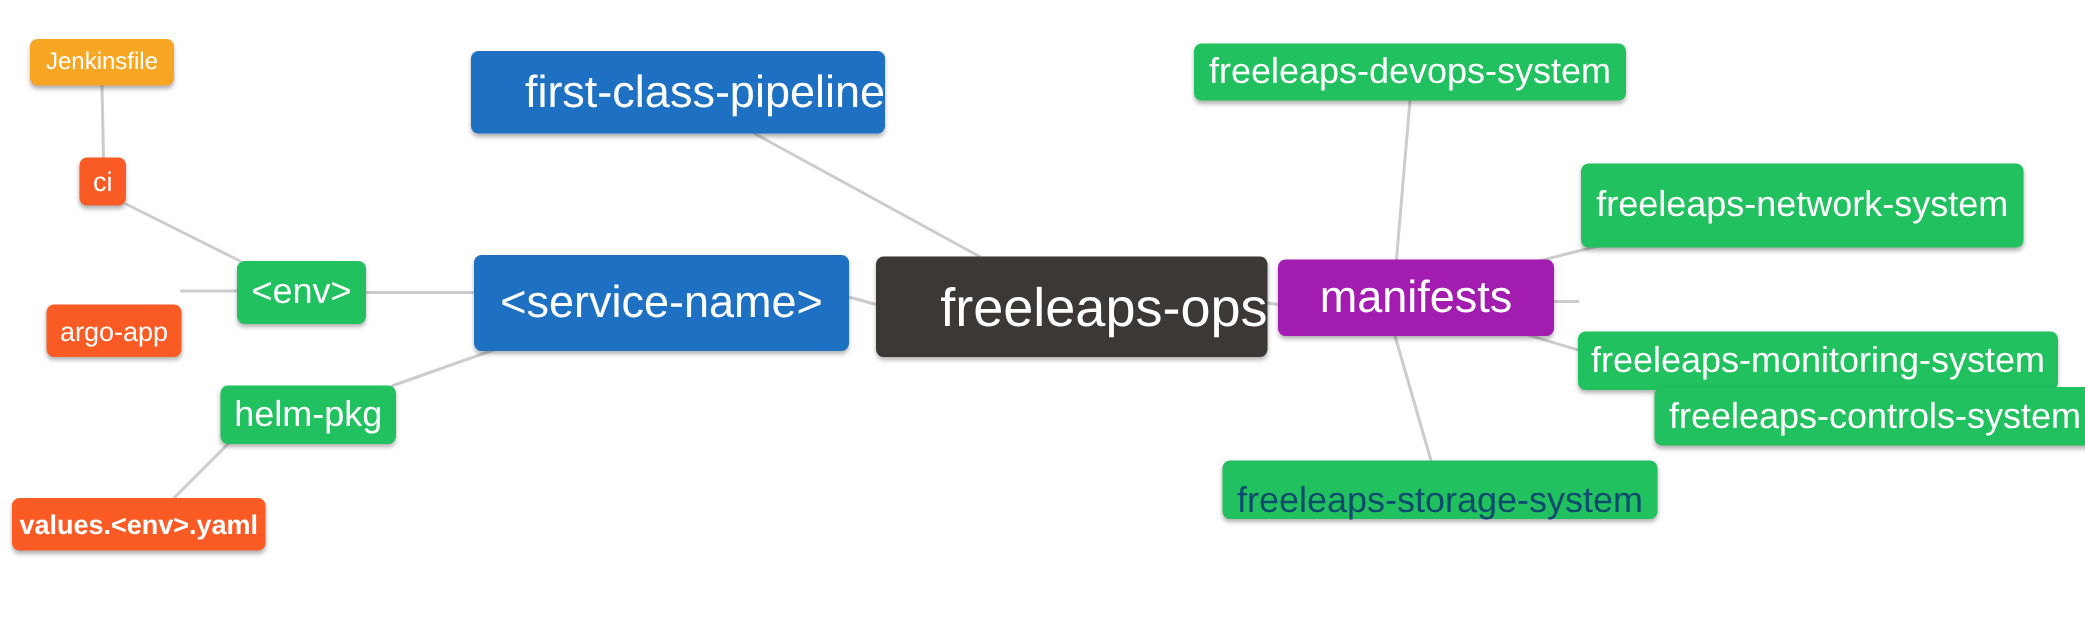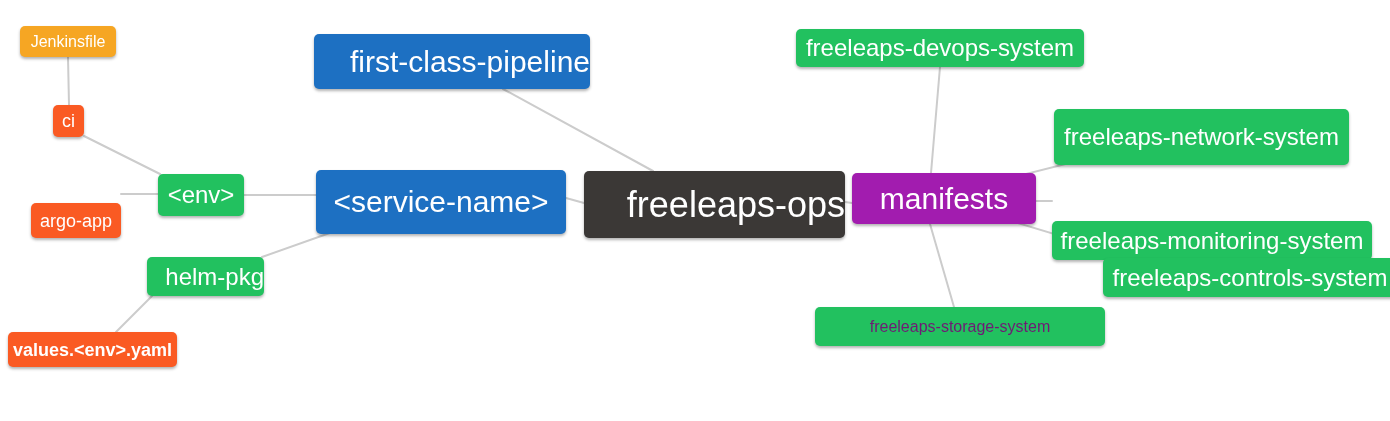--- a/index.html
+++ b/index.html
@@ -61,36 +61,36 @@
       </div>
       <div class="node" style="left: 316px; top: 170px; width: 250px; height: 64px; background: rgb(29, 112, 194); color: rgb(255, 255, 255); font-size: 30px;">
         <span>&lt;service-name&gt;</span>
       </div>
       <div class="node" style="left: 852px; top: 173px; width: 184px; height: 51px; background: #a21caf; color: rgb(255, 255, 255); font-size: 30px;">
         <span>manifests</span>
       </div>
       <div class="node" style="left: 158px; top: 174px; width: 86px; height: 42px; background: rgb(34, 193, 95); color: rgb(255, 255, 255); font-size: 24px;">
         <span>&lt;env&gt;</span>
       </div>
-      <div class="node" style="left: 147px; top: 257px; width: 117px; height: 39px; background: rgb(34, 193, 95); color: rgb(255, 255, 255); font-size: 24px; justify-content: flex-end;">
+      <div class="node" style="left: 147px; top: 257px; width: 117px; height: 39px; background: rgb(34, 193, 95); color: rgb(255, 255, 255); font-size: 24px;">
         <span>helm-pkg</span>
       </div>
       <div class="node" style="left: 796px; top: 29px; width: 288px; height: 38px; background: rgb(34, 193, 95); color: rgb(255, 255, 255); font-size: 24px;">
         <span>freeleaps-devops-system</span>
       </div>
       <div class="node" style="left: 1054px; top: 109px; width: 295px; height: 56px; background: rgb(34, 193, 95); color: rgb(255, 255, 255); font-size: 24px;">
         <span>freeleaps-network-system</span>
       </div>
       <div class="node" style="left: 1052px; top: 185px; width: 320px; height: 39px; background: rgb(34, 193, 95); color: rgb(255, 255, 255); font-size: 24px; margin-top: 36px;">
         <span>freeleaps-monitoring-system</span>
       </div>
       <div class="node" style="left: 1059px; top: 258px; width: 294px; height: 39px; background: rgb(34, 193, 95); color: rgb(255, 255, 255); font-size: 24px; margin-left: 44px;">
         <span>freeleaps-controls-system</span>
       </div>
-      <div class="node" style="left: 815px; top: 307px; width: 290px; height: 39px; background: rgb(34, 193, 95); color: #701a75; font-size: 16px;">
+      <div class="node" style="left: 815px; top: 307px; width: 290px; height: 39px; background: rgb(34, 193, 95); color: #0c4a6e; font-size: 24px; align-items: flex-end;">
         <span>freeleaps-storage-system</span>
       </div>
       <div class="node" style="left: 53px; top: 105px; width: 31px; height: 32px; background: rgb(250, 90, 35); color: rgb(255, 255, 255); font-size: 18px;">
         <span>ci</span>
       </div>
       <div class="node" style="left: 31px; top: 176px; width: 90px; height: 35px; background: rgb(250, 90, 35); color: rgb(255, 255, 255); font-size: 18px; margin-top: 27px;">
         <span>argo-app</span>
       </div>
       <div class="node" style="left: 8px; top: 332px; width: 169px; height: 35px; background: rgb(250, 90, 35); color: rgb(255, 255, 255); font-size: 18px; font-weight: bold;">
         <span>values.&lt;env&gt;.yaml</span>

